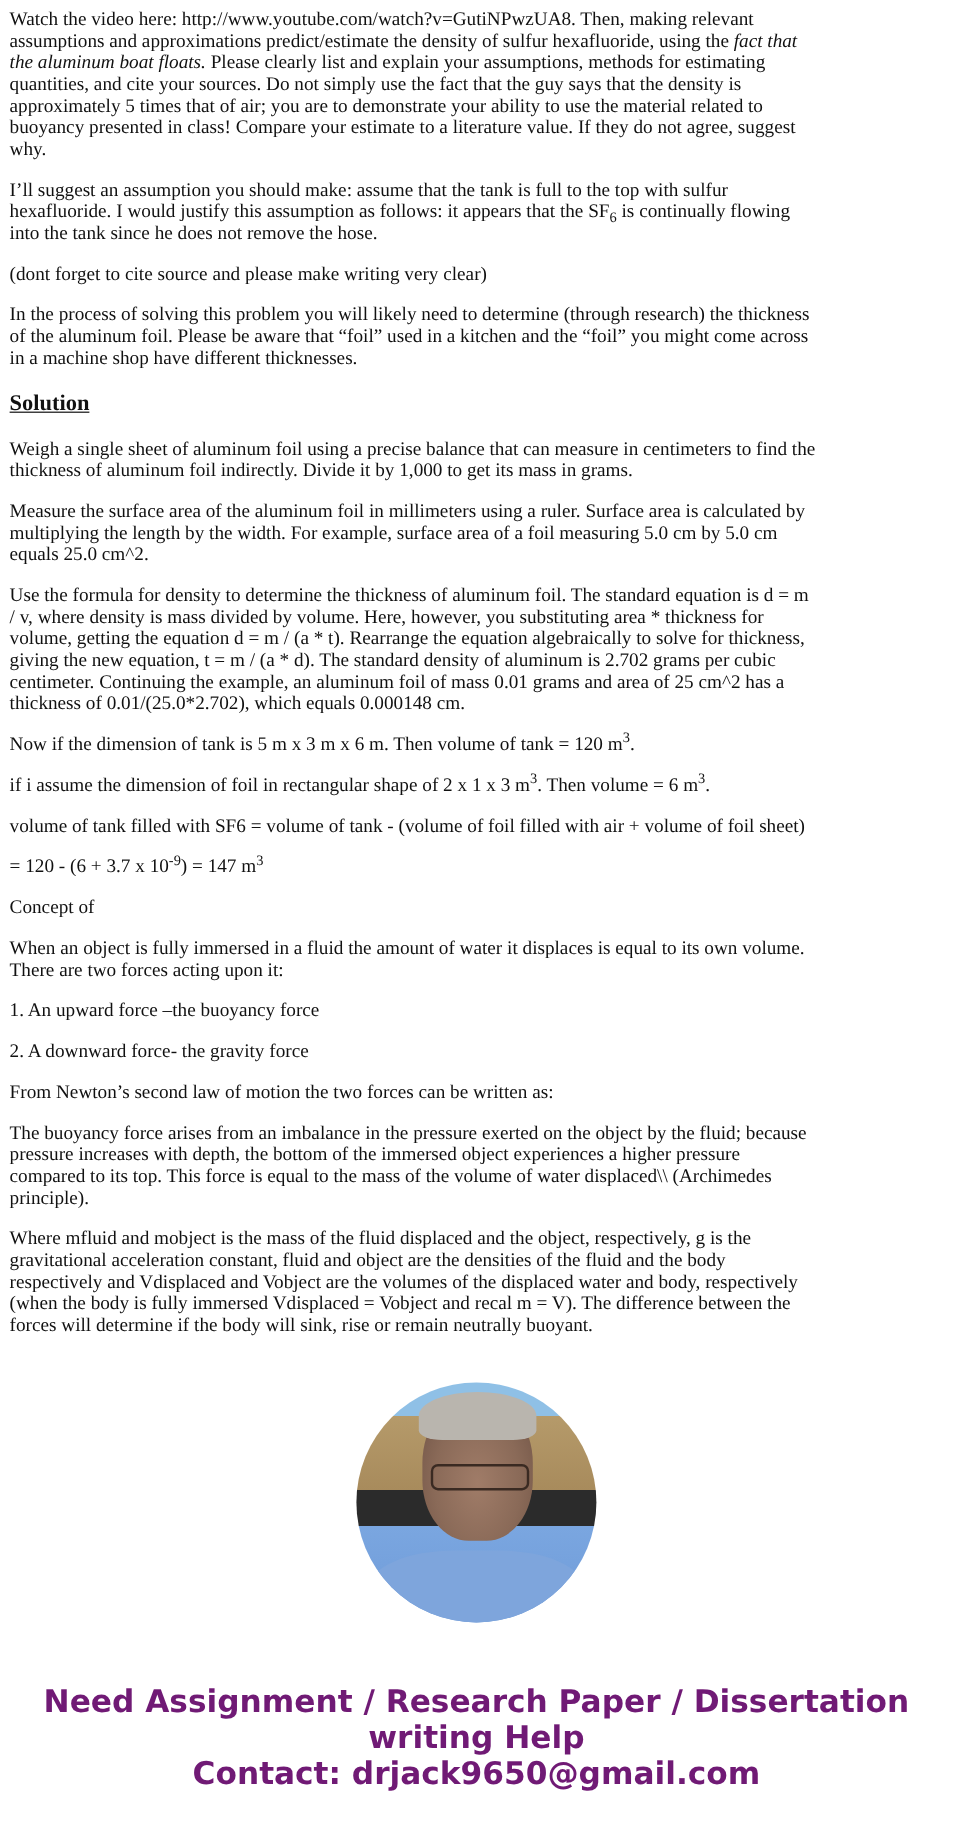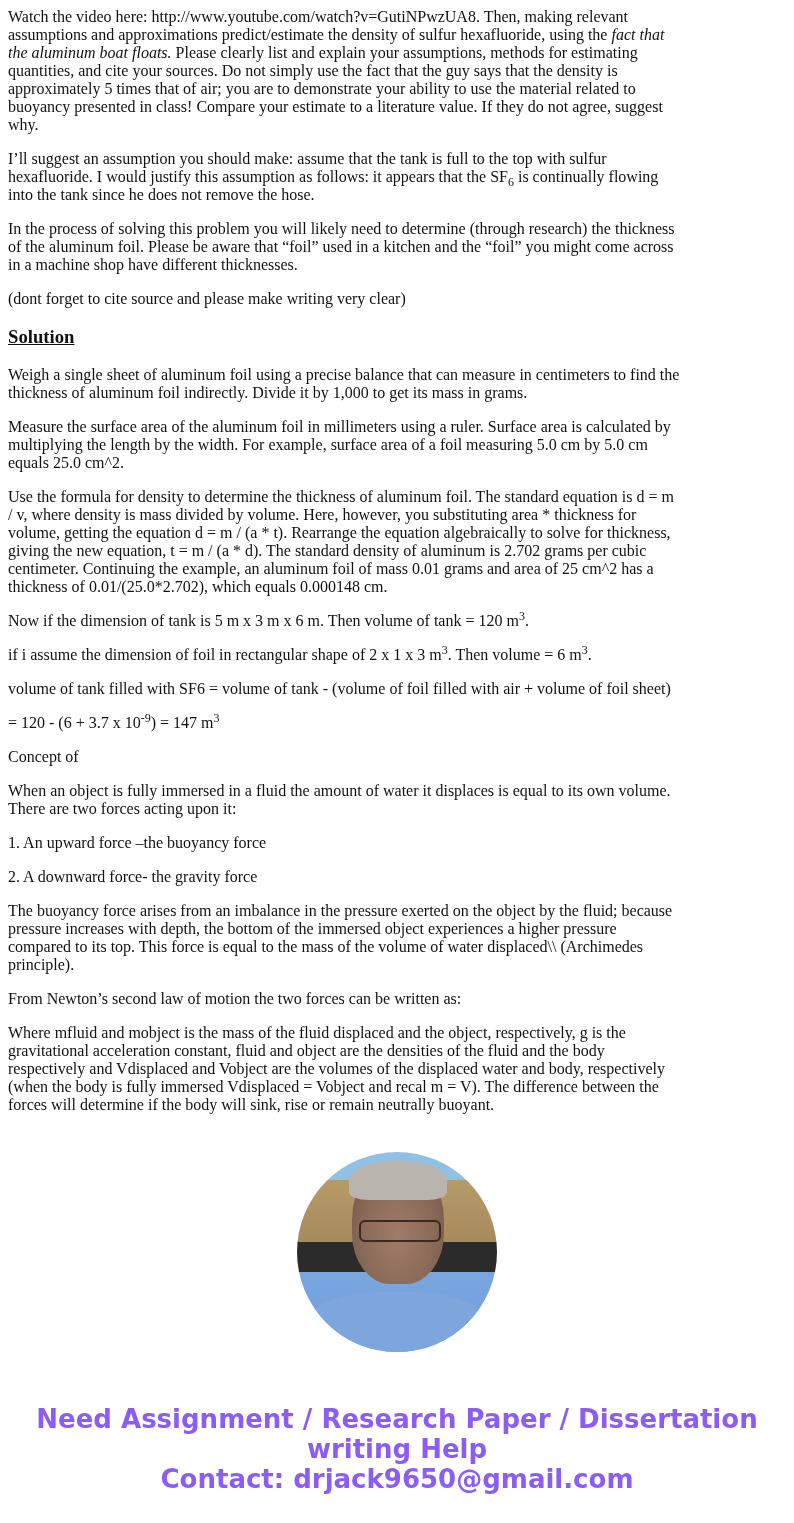--- a/index.html
+++ b/index.html
@@ -31,59 +31,59 @@
     }
     .avatar .glasses {
       position: absolute; left: 62px; top: 68px; width: 78px; height: 18px; border: 2px solid #3a2a22; border-radius: 6px;
     }
     .avatar .shirt {
       position: absolute; left: 10px; top: 140px; width: 180px; height: 80px; border-radius: 40% 40% 0 0;
       background: #7ea5dc;
     }
     .promo-text {
       position: absolute; left: 0; top: 282px; width: 794px;
-      font-family: "DejaVu Sans", sans-serif; font-weight: bold; font-size: 26px; line-height: 30px; color: #8b5cf6;
+      font-family: "DejaVu Sans", sans-serif; font-weight: bold; font-size: 26px; line-height: 30px; color: #701a75;
       text-align: center;
     }
   </style>
 </head>
 <body>
 
 <div class="content">
   <div class="inner">
     <p>
       <span>Watch the video here: http://www.youtube.com/watch?v=GutiNPwzUA8. Then, making relevant assumptions and approximations predict/estimate the density of sulfur hexafluoride, using the </span><em>fact that the aluminum boat floats.</em><span> Please clearly list and explain your assumptions, methods for estimating quantities, and cite your sources. Do not simply use the fact that the guy says that the density is approximately 5 times that of air; you are to demonstrate your ability to use the material related to buoyancy presented in class! Compare your estimate to a literature value. If they do not agree, suggest why.</span>
     </p>
     <p>
       <span>I’ll suggest an assumption you should make: assume that the tank is full to the top with sulfur hexafluoride. I would justify this assumption as follows: it appears that the SF</span><sub>6</sub><span> is continually flowing into the tank since he does not remove the hose.</span>
     </p>
+    <p>(dont forget to cite source and please make writing very clear)</p>
     <p>In the process of solving this problem you will likely need to determine (through research) the thickness of the aluminum foil. Please be aware that “foil” used in a kitchen and the “foil” you might come across in a machine shop have different thicknesses.</p>
-    <p>(dont forget to cite source and please make writing very clear)</p>
 
     <h3>Solution</h3>
 
     <p>Weigh a single sheet of aluminum foil using a precise balance that can measure in centimeters to find the thickness of aluminum foil indirectly. Divide it by 1,000 to get its mass in grams.</p>
     <p>Measure the surface area of the aluminum foil in millimeters using a ruler. Surface area is calculated by multiplying the length by the width. For example, surface area of a foil measuring 5.0 cm by 5.0 cm equals 25.0 cm^2.</p>
     <p>Use the formula for density to determine the thickness of aluminum foil. The standard equation is d = m / v, where density is mass divided by volume. Here, however, you substituting area * thickness for volume, getting the equation d = m / (a * t). Rearrange the equation algebraically to solve for thickness, giving the new equation, t = m / (a * d). The standard density of aluminum is 2.702 grams per cubic centimeter. Continuing the example, an aluminum foil of mass 0.01 grams and area of 25 cm^2 has a thickness of 0.01/(25.0*2.702), which equals 0.000148 cm.</p>
     <p>
       <span>Now if the dimension of tank is 5 m x 3 m x 6 m. Then volume of tank = 120 m</span><sup>3</sup><span>.</span>
     </p>
     <p>
       <span>if i assume the dimension of foil in rectangular shape of 2 x 1 x 3 m</span><sup>3</sup><span>. Then volume = 6 m</span><sup>3</sup><span>.</span>
     </p>
     <p>volume of tank filled with SF6 = volume of tank - (volume of foil filled with air + volume of foil sheet)</p>
     <p>
       <span>= 120 - (6 + 3.7 x 10</span><sup>-9</sup><span>) = 147 m</span><sup>3</sup>
     </p>
     <p>Concept of</p>
     <p>When an object is fully immersed in a fluid the amount of water it displaces is equal to its own volume. There are two forces acting upon it:</p>
     <p>1. An upward force –the buoyancy force</p>
     <p>2. A downward force- the gravity force</p>
+    <p>From Newton’s second law of motion the two forces can be written as:</p>
     <p>The buoyancy force arises from an imbalance in the pressure exerted on the object by the fluid; because pressure increases with depth, the bottom of the immersed object experiences a higher pressure compared to its top. This force is equal to the mass of the volume of water displaced\\ (Archimedes principle).</p>
-    <p>From Newton’s second law of motion the two forces can be written as:</p>
     <p>Where mfluid and mobject is the mass of the fluid displaced and the object, respectively, g is the gravitational acceleration constant, fluid and object are the densities of the fluid and the body respectively and Vdisplaced and Vobject are the volumes of the displaced water and body, respectively (when the body is fully immersed Vdisplaced = Vobject and recal m = V). The difference between the forces will determine if the body will sink, rise or remain neutrally buoyant.</p>
     <p>
       <span>we know that density of air is 1.29 kg/m</span><sup>3</sup><span> .</span>
     </p>
     <p>mass of air = 1.29 x 6 = 3.36 kg</p>
   </div>
 </div>
 
 <div class="promo">
   <div class="avatar">

